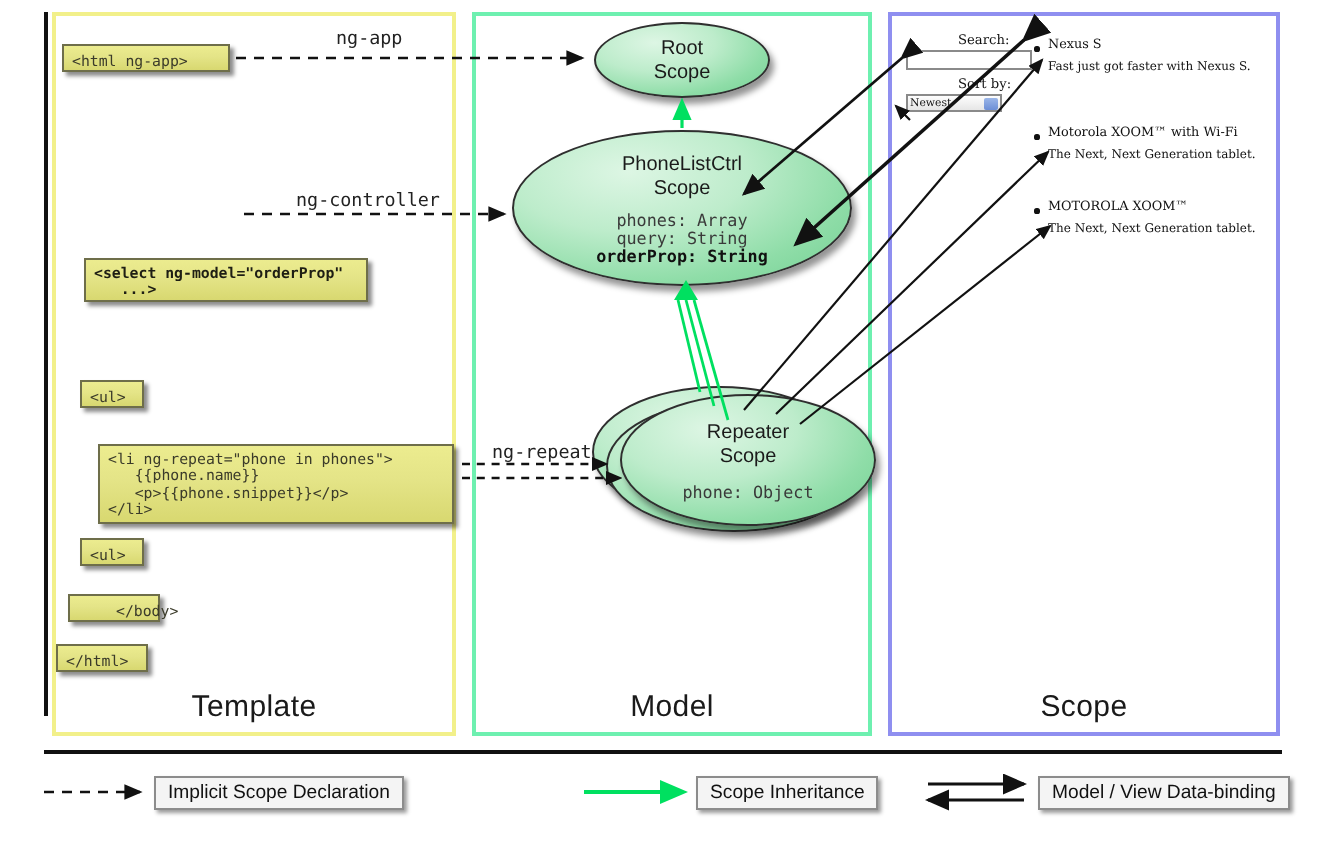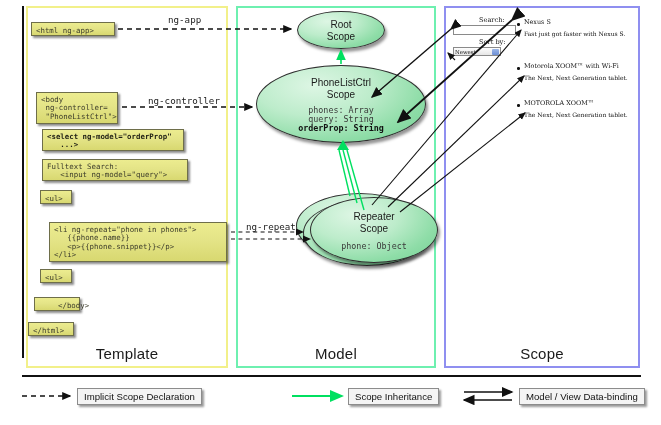--- a/index.html
+++ b/index.html
@@ -80,29 +80,24 @@
   </div>
   <div class="col" id="col-model">
     <div class="collabel">Model</div>
   </div>
   <div class="col" id="col-view">
     <div class="collabel">Scope</div>
   </div>
 
   <div class="code" style="left:31px;top:22px;width:84px;height:14px;line-height:10px;">&lt;html ng-app&gt;</div>
 
-  <div class="code" style="left:36px;top:92px;width:82px;height:32px;">&lt;body
- ng-controller=
- "PhoneListCtrl"&gt;</div>
 
   <div class="code bold" style="left:42px;top:129px;width:142px;height:22px;">&lt;select ng-model="orderProp"
    ...&gt;</div>
 
-  <div class="code" style="left:42px;top:159px;width:146px;height:22px;">Fulltext Search:
-   &lt;input ng-model="query"&gt;</div>
 
   <div class="code" style="left:40px;top:190px;width:32px;height:14px;line-height:10px;">&lt;ul&gt;</div>
 
   <div class="code" style="left:49px;top:222px;width:178px;height:40px;">&lt;li ng-repeat="phone in phones"&gt;
    {{phone.name}}
    &lt;p&gt;{{phone.snippet}}&lt;/p&gt;
 &lt;/li&gt;</div>
 
   <div class="code" style="left:40px;top:269px;width:32px;height:14px;line-height:10px;">&lt;ul&gt;</div>
 

